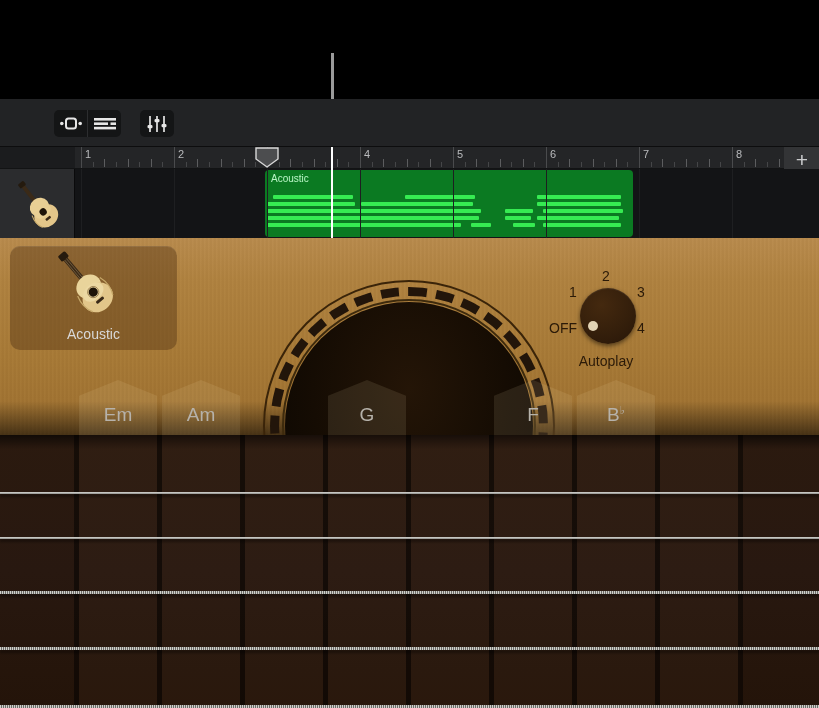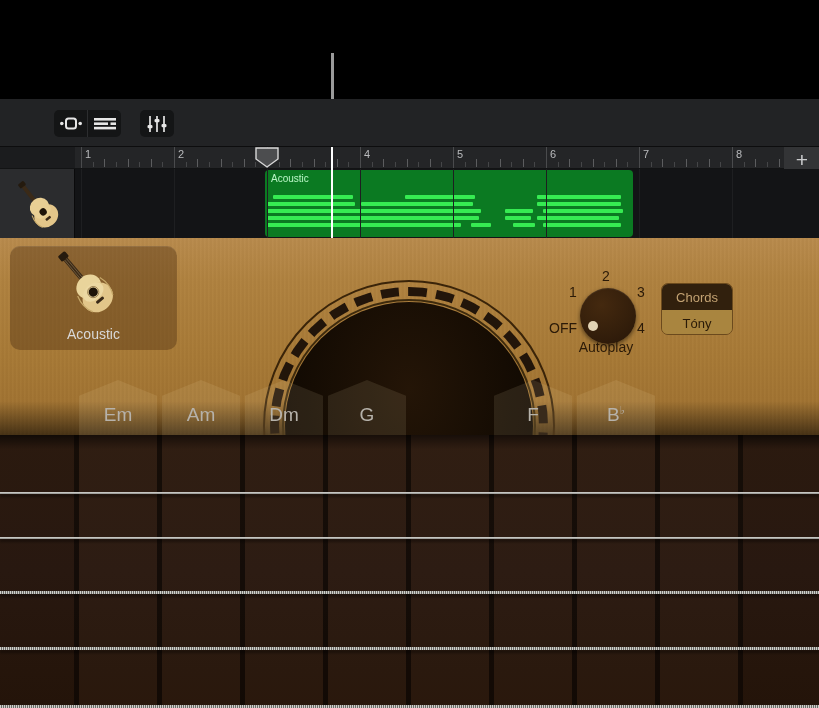--- a/index.html
+++ b/index.html
@@ -386,21 +386,21 @@
     background: #e2d3b4;
   }
   .knob-lbl {
     position: absolute;
     font-size: 14px;
     color: #2b1a08;
     font-family: "Liberation Sans", sans-serif;
   }
   .autoplay-name {
     position: absolute;
-    left: 0; top: 81px;
+    left: 0; top: 95px;
     width: 130px;
     text-align: center;
     font-size: 14px;
     color: #2b1a08;
     font-family: "Liberation Sans", sans-serif;
   }
 
   
   .mode-toggle {
     position: absolute;
@@ -799,34 +799,27 @@
       <div class="knob-lbl" style="left:28px;top:26px;">1</div>
       <div class="knob-lbl" style="left:61px;top:10px;">2</div>
       <div class="knob-lbl" style="left:96px;top:26px;">3</div>
       <div class="knob-lbl" style="left:96px;top:62px;">4</div>
       <div class="knob">
         <div class="knob-dot"></div>
       </div>
       <div class="autoplay-name">Autoplay</div>
     </div>
 
-    <div class="mode-toggle">
-      <div class="mode-seg active">Chords</div>
-      <div class="mode-seg inactive">Tóny</div>
-    </div>
 
     <div class="chord-strip" id="chord-strip">
         <div class="chord-tab" style="left: 162px;">
           <div class="chord-txt">Am</div>
         </div>
         <div class="chord-tab" style="left: 79px;">
           <div class="chord-txt">Em</div>
-        </div>
-        <div class="chord-tab" style="left: 245px;">
-          <div class="chord-txt">Dm</div>
         </div>
         <div class="chord-tab" style="left: 328px;">
           <div class="chord-txt">G</div>
         </div>
         <div class="chord-tab" style="left: 494px;">
           <div class="chord-txt">F</div>
         </div>
         <div class="chord-tab" style="left: 577px;">
           <div class="chord-txt">B<sup>♭</sup></div>
         </div>

